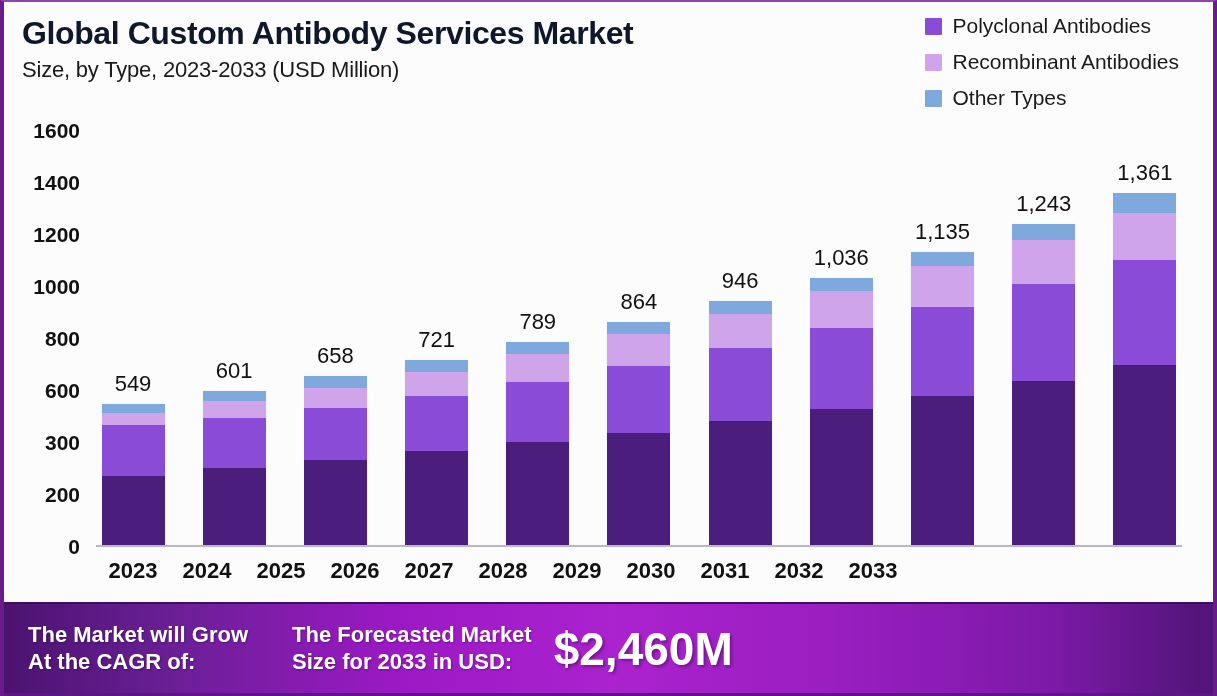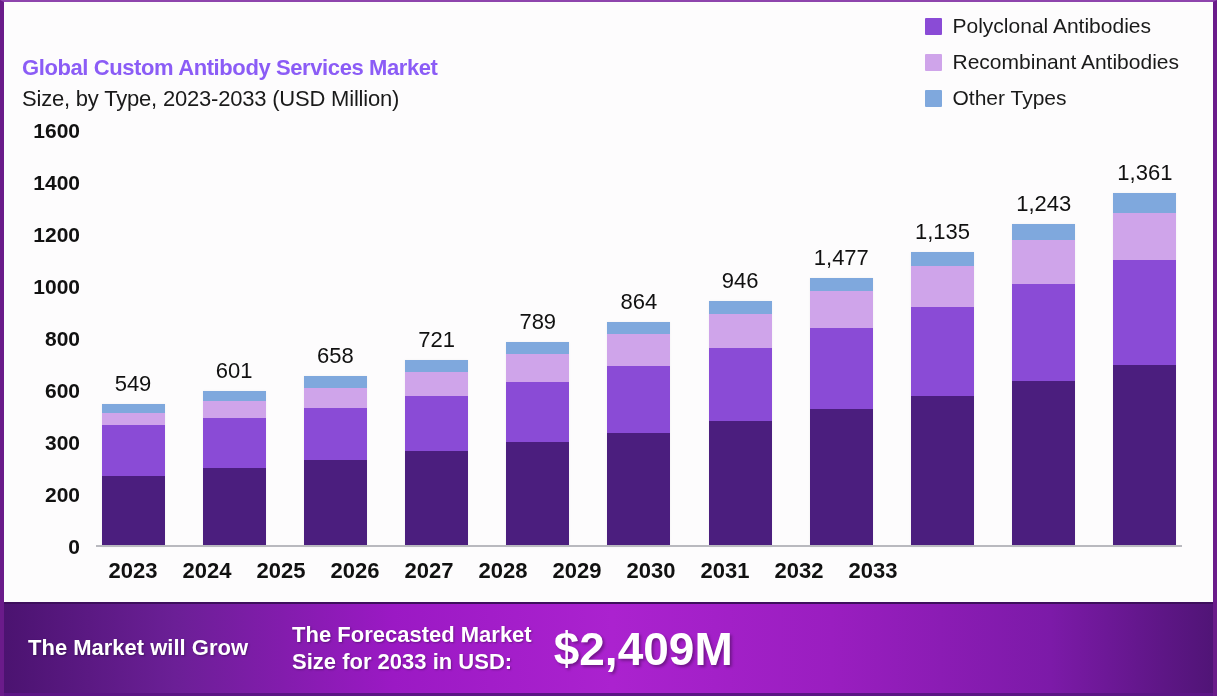--- a/index.html
+++ b/index.html
@@ -16,22 +16,22 @@
     background:#fdfcfd;
     border-left:4px solid #6a1b8a;
     border-right:4px solid #6a1b8a;
     border-top:2px solid #8e44ad;
     overflow:hidden;
   }
 
   
   .header { position:absolute; left:18px; top:14px; width:820px; }
   .title {
-    font-size:22px; font-weight:bold; color:#8b5cf6;
-    letter-spacing:-0.4px; line-height:1.08; white-space:nowrap;margin-top:40px;
+    font-size:32px; font-weight:bold; color:#0f172a;
+    letter-spacing:-0.4px; line-height:1.08; white-space:nowrap;
   }
   .subtitle {
     font-size:22px; color:#1a1a1a; font-weight:400;
     margin-top:6px; letter-spacing:-0.2px; white-space:nowrap;
   }
 
   
   .legend {
     position:absolute; right:34px; top:12px;
     display:flex; flex-direction:column; gap:12px; align-items:flex-start;
@@ -220,21 +220,21 @@
         <div class="bar-group">
           <div class="bar-value" style="bottom: calc(59.125% + 7px);">946</div>
           <div class="bar-stack" style="height: 59.125%;">
             <div class="seg" style="background: rgb(75, 30, 126); height: 51.0571%;"></div>
             <div class="seg" style="background: rgb(138, 75, 214); height: 30.0211%;"></div>
             <div class="seg" style="background: rgb(207, 164, 234); height: 13.8478%;"></div>
             <div class="seg" style="background: rgb(127, 168, 221); height: 5.074%;"></div>
           </div>
         </div>
         <div class="bar-group">
-          <div class="bar-value" style="bottom: calc(64.75% + 7px);">1,477</div>
+          <div class="bar-value" style="bottom: calc(64.75% + 7px);">1,036</div>
           <div class="bar-stack" style="height: 64.75%;">
             <div class="seg" style="background: rgb(75, 30, 126); height: 51.2548%;"></div>
             <div class="seg" style="background: rgb(138, 75, 214); height: 29.9228%;"></div>
             <div class="seg" style="background: rgb(207, 164, 234); height: 13.9961%;"></div>
             <div class="seg" style="background: rgb(127, 168, 221); height: 4.82625%;"></div>
           </div>
         </div>
         <div class="bar-group">
           <div class="bar-value" style="bottom: calc(70.9375% + 7px);">1,135</div>
           <div class="bar-stack" style="height: 70.9375%;">
@@ -276,22 +276,23 @@
       <div class="xtick">2029</div>
       <div class="xtick">2030</div>
       <div class="xtick">2031</div>
       <div class="xtick">2032</div>
       <div class="xtick">2033</div>
     </div>
 
   <div class="banner">
     <div class="banner-caption cagr-caption">
       <div>The Market will Grow</div>
+      <div>At the CAGR of:</div>
     </div>
 
     <div class="banner-caption forecast-caption">
       <div>The Forecasted Market</div>
       <div>Size for 2033 in USD:</div>
     </div>
-    <div class="banner-figure forecast-value">$2,409M</div>
+    <div class="banner-figure forecast-value">$2,460M</div>
 
   </div>
 </div>
 
 </body></html>

